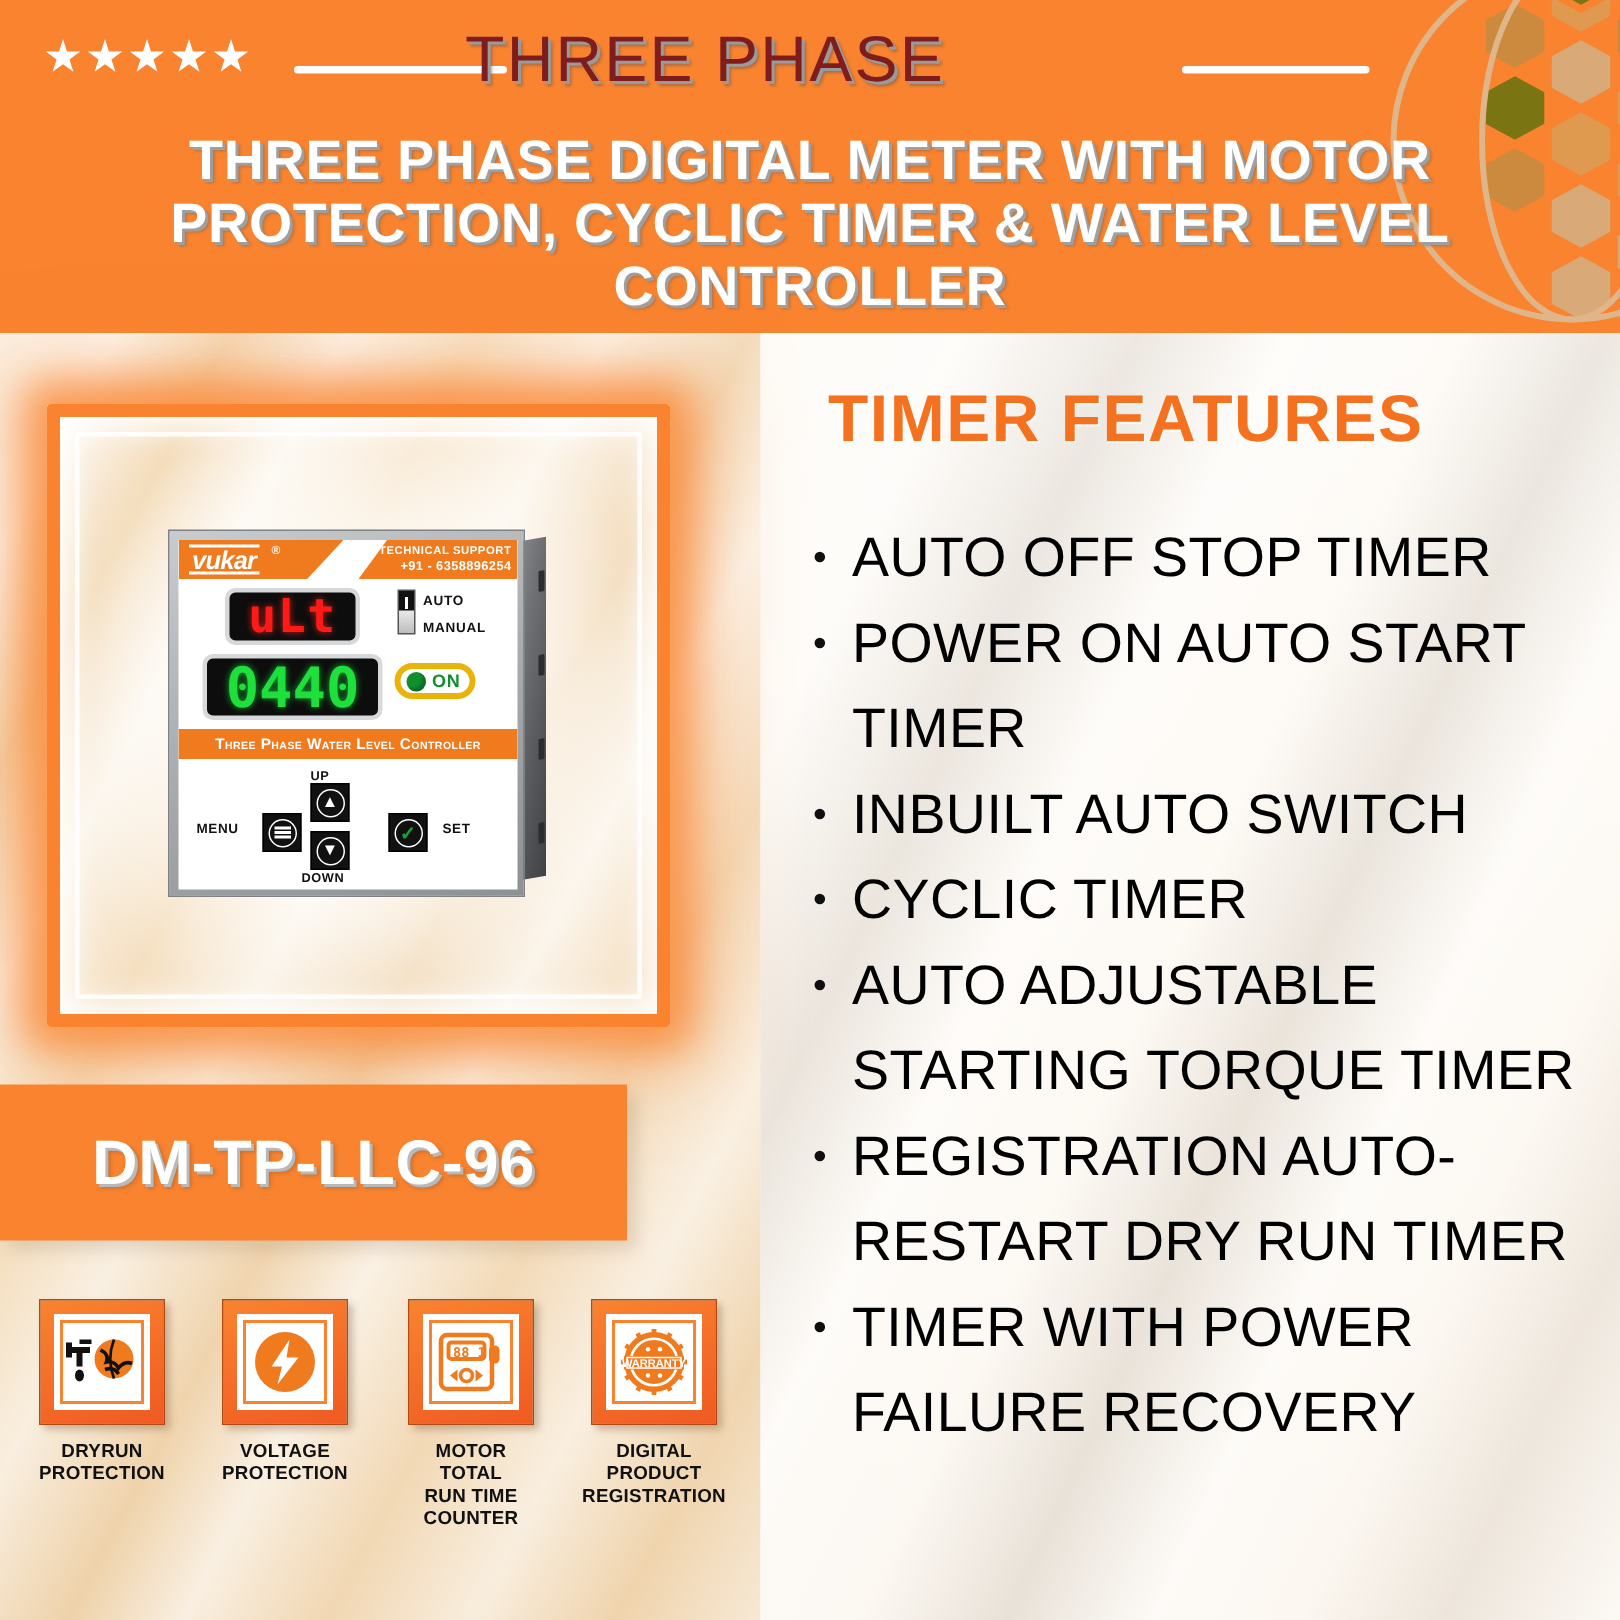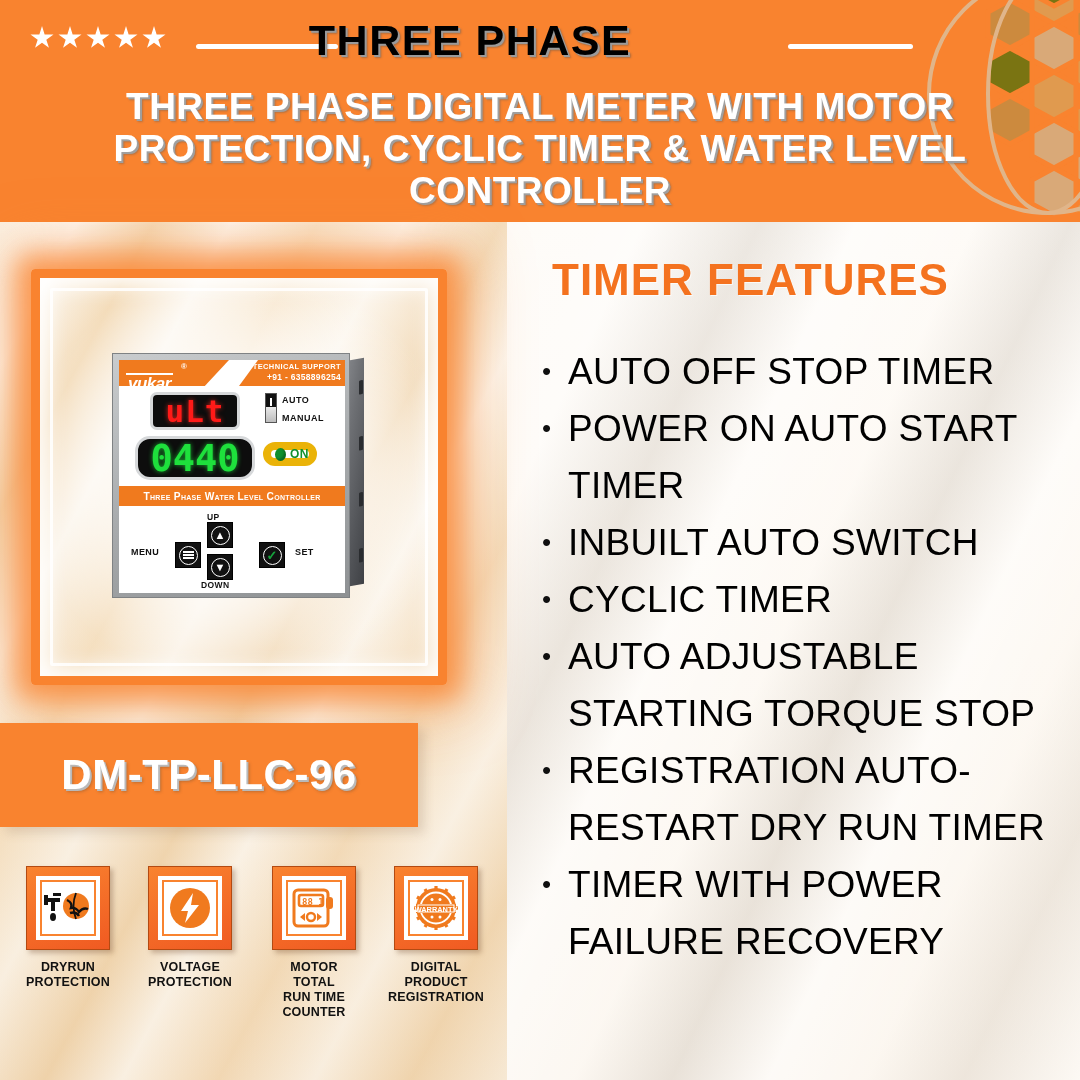--- a/index.html
+++ b/index.html
@@ -33,22 +33,22 @@
     position:absolute; left:196px; top:44px; width:142px; height:5px;
     background:#ffffff; border-radius:3px;
   }
   .rule-right {
     position:absolute; left:788px; top:44px; width:125px; height:5px;
     background:#ffffff; border-radius:3px;
   }
   .hdr-title {
     position:absolute; left:0; top:16px; width:940px;
     text-align:center;
-    font-size:43px; font-weight:bold; letter-spacing:1.5px;
-    color:#000000;
+    font-size:43px; font-weight:normal; letter-spacing:1.5px;
+    color:#7f1d1d;
     text-shadow: 2px 2px 0 #9a9a9a, 3px 3px 2px rgba(80,80,80,.45);
   }
   .hdr-sub {
     position:absolute; left:60px; top:86px; width:960px;
     text-align:center;
     font-size:37px; font-weight:bold; line-height:42px;
     letter-spacing:0.5px;
     color:#ffffff;
     text-shadow: 2px 2px 0 #9f9f9f, 3px 3px 2px rgba(90,90,90,.4);
   }
@@ -150,21 +150,21 @@
   .brand-left {
     position:absolute; left:0; top:0; width:110px; height:26px;
     background:#F07A1E;
     clip-path: polygon(0 0, 100% 0, 78% 100%, 0 100%);
   }
   .brand-logo {
     position:absolute; left:7px; top:3px;
     font-size:17px; font-weight:bold; font-style:italic;
     color:#ffffff; letter-spacing:-0.5px;
     border-top:2px solid #ffffff; border-bottom:2px solid #ffffff;
-    line-height:15px; padding:1px 2px 0 2px;margin-top:10px;
+    line-height:15px; padding:1px 2px 0 2px;
   }
   .brand-reg {
     position:absolute; left:62px; top:2px;
     font-size:8px; color:#ffffff; font-weight:bold;
   }
   .brand-right {
     position:absolute; right:0; top:0; width:106px; height:26px;
     background:#F07A1E;
     clip-path: polygon(18% 0, 100% 0, 100% 100%, 0 100%);
     text-align:right; padding:2px 4px 0 0;
@@ -175,21 +175,21 @@
   
   .disp {
     position:absolute;
     background:#0d0d0d;
     border:3px solid #d6d8da;
     border-radius:7px;
     display:flex; align-items:center; justify-content:center;
     overflow:hidden;
   }
   .disp-red { left:31px; top:32px; width:90px; height:38px; }
-  .disp-grn { left:16px; top:76px; width:120px; height:44px;border-radius:15px; }
+  .disp-grn { left:16px; top:76px; width:120px; height:44px; }
   .seg {
     font-family:"DejaVu Sans Mono", monospace;
     font-weight:bold;
   }
   .seg-red { color:#ff1a18; font-size:31px; letter-spacing:1px; text-shadow:0 0 5px rgba(255,40,30,.8); }
   .seg-grn { color:#1ee03c; font-size:37px; letter-spacing:0px; text-shadow:0 0 5px rgba(30,224,60,.75); }
 
   
   .sw-box {
     position:absolute; left:146px; top:33px; width:12px; height:30px;
@@ -197,21 +197,21 @@
     border:1px solid #555;
   }
   .sw-box::after {
     content:""; position:absolute; left:4px; top:4px; width:2px; height:8px; background:#ffffff;
   }
   .lbl-auto { position:absolute; left:163px; top:35px; font-size:9px; font-weight:bold; color:#111; letter-spacing:.5px; }
   .lbl-man  { position:absolute; left:163px; top:53px; font-size:9px; font-weight:bold; color:#111; letter-spacing:.5px;text-align:center; }
 
   .on-pill {
     position:absolute; left:144px; top:82px; width:54px; height:24px;
-    border:8px solid #eab308; border-radius:12px;
+    border:4px solid #eab308; border-radius:12px;
     display:flex; align-items:center; gap:4px; padding-left:4px;
     background:#ffffff;
   }
   .on-dot { width:13px; height:13px; border-radius:50%; background:#0f8f2e; box-shadow:inset -2px -2px 2px rgba(0,0,0,.25); }
   .on-txt { font-size:12px; font-weight:bold; color:#0f8f2e; letter-spacing:.5px; }
 
   
   .dev-title {
     position:absolute; left:0; top:126px; width:226px; height:20px;
     background:#F07A1E;
@@ -550,17 +550,17 @@
   </div>
 </div>
 
 <div class="features">
   <div class="feat-title">TIMER FEATURES</div>
   <ul class="feat-list">
     <li>AUTO OFF STOP TIMER</li>
     <li>POWER ON AUTO START TIMER</li>
     <li>INBUILT AUTO SWITCH</li>
     <li>CYCLIC TIMER</li>
-    <li>AUTO ADJUSTABLE STARTING TORQUE STOP</li>
+    <li>AUTO ADJUSTABLE STARTING TORQUE TIMER</li>
     <li>REGISTRATION AUTO-RESTART DRY RUN TIMER</li>
     <li>TIMER WITH POWER FAILURE RECOVERY</li>
   </ul>
 </div>
 
 </body></html>

